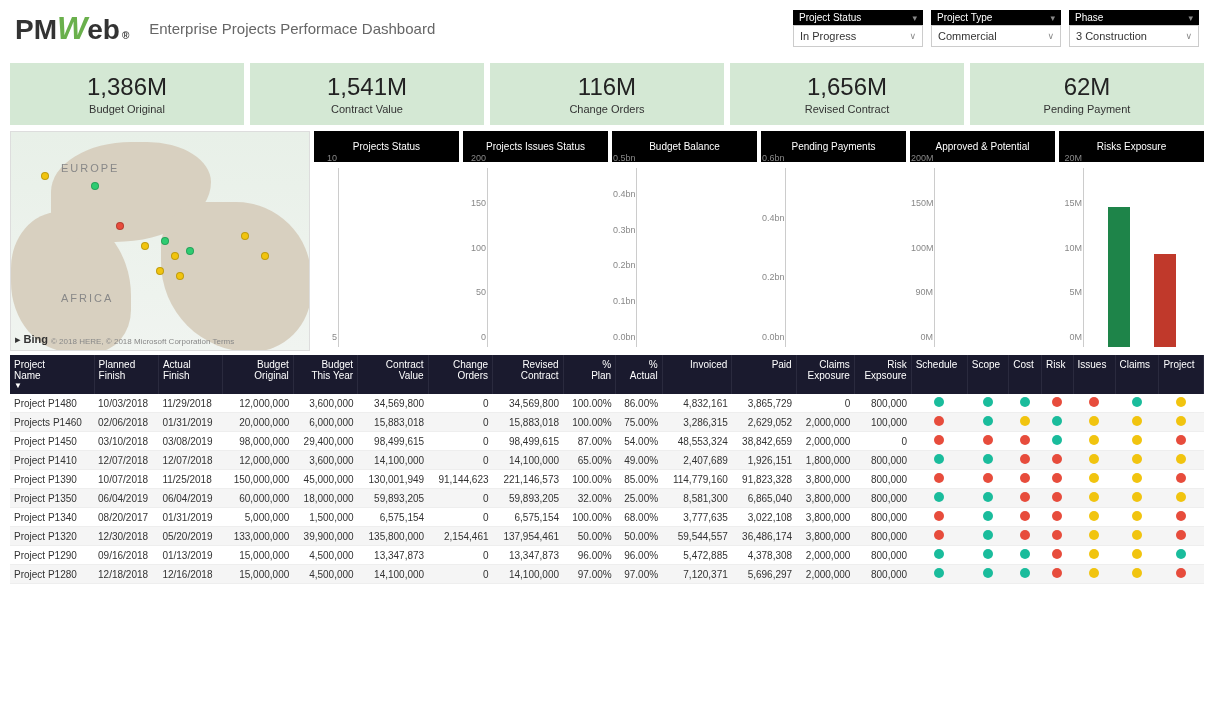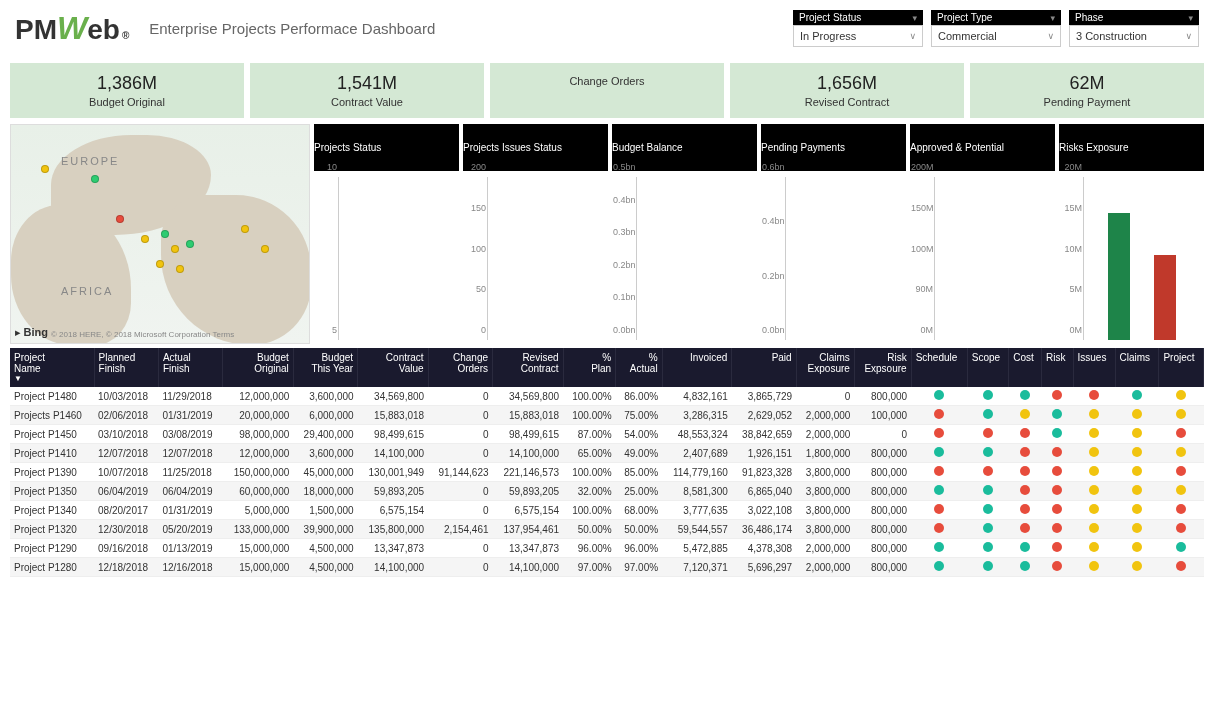--- a/index.html
+++ b/index.html
@@ -9,31 +9,31 @@
 .logo .green { color:#6ab04c; font-size:32px; font-style:italic; }
 .logo sup { font-size:10px; margin-left:2px; }
 .title { color:#666; font-size:15px; }
 .filters { margin-left:auto; display:flex; gap:8px; }
 .filter { width:130px; }
 .filter-label { background:#000; color:#fff; font-size:10px; padding:2px 6px; display:flex; justify-content:space-between; align-items:center; }
 .filter-select { border:1px solid #ccc; padding:4px 6px; font-size:11px; display:flex; justify-content:space-between; align-items:center; cursor:pointer; }
 .chev { font-size:9px; color:#888; }
 .kpis { display:flex; gap:6px; padding:6px 10px; }
 .kpi { flex:1; background:#d4e8d4; text-align:center; padding:10px 4px; }
-.kpi-val { font-size:18px; font-weight:300; color:#222; }
+.kpi-val { font-size:24px; font-weight:300; color:#222; }
 .kpi-lbl { font-size:11px; color:#333; margin-top:2px; }
 .midrow { display:flex; gap:4px; padding:0 10px; }
 .map { width:300px; height:220px; border:1px solid #ddd; position:relative; background:linear-gradient(180deg,#e8f0e8,#f0f4f0); overflow:hidden; }
 .map-land { position:absolute; background:#d8d0c0; }
 .map-dot { position:absolute; width:8px; height:8px; border-radius:50%; border:1px solid rgba(0,0,0,0.2); }
 .map-label { position:absolute; font-size:11px; color:#888; letter-spacing:2px; }
 .map-bing { position:absolute; bottom:4px; left:4px; font-size:11px; font-weight:bold; color:#333; }
 .map-copy { position:absolute; bottom:4px; left:40px; font-size:8px; color:#888; }
 .chart { flex:1; display:flex; flex-direction:column; height:220px; }
-.chart-title { background:#000; color:#fff; font-size:10px; text-align:left; padding:18px 0; }
+.chart-title { background:#000; color:#fff; font-size:10px; text-align:center; padding:10px 0; }
 .chart-body { flex:1; position:relative; border-left:1px solid #ccc; margin:6px 4px 4px 24px; }
 .y-tick { position:absolute; left:-24px; font-size:9px; color:#888; transform:translateY(-50%); width:22px; text-align:right; }
 .bar-stack { position:absolute; bottom:0; left:50%; transform:translateX(-50%); width:26px; display:flex; flex-direction:column-reverse; }
 .seg { width:100%; position:relative; }
 .seg-label { position:absolute; width:100%; text-align:center; color:#fff; font-size:9px; top:50%; transform:translateY(-50%); }
 .bars-multi { position:absolute; bottom:0; left:0; right:0; display:flex; justify-content:space-evenly; align-items:flex-end; height:100%; }
 .bar { width:22px; }
 .table-wrap { margin:4px 10px 0 10px; }
 table { width:100%; border-collapse:collapse; font-size:10px; }
 thead th { background:#1a1a2e; color:#fff; font-weight:normal; text-align:left; padding:4px 4px; vertical-align:top; border-right:1px solid #2a2a3e; }
@@ -93,20 +93,21 @@
 <div class="kpis" id="kpis">
     <div class="kpi">
       <div class="kpi-val">1,386M</div>
       <div class="kpi-lbl">Budget Original</div>
     </div>
     <div class="kpi">
       <div class="kpi-val">1,541M</div>
       <div class="kpi-lbl">Contract Value</div>
     </div>
     <div class="kpi">
+      <div class="kpi-val">116M</div>
       <div class="kpi-lbl">Change Orders</div>
     </div>
     <div class="kpi">
       <div class="kpi-val">1,656M</div>
       <div class="kpi-lbl">Revised Contract</div>
     </div>
     <div class="kpi">
       <div class="kpi-val">62M</div>
       <div class="kpi-lbl">Pending Payment</div>
     </div>

